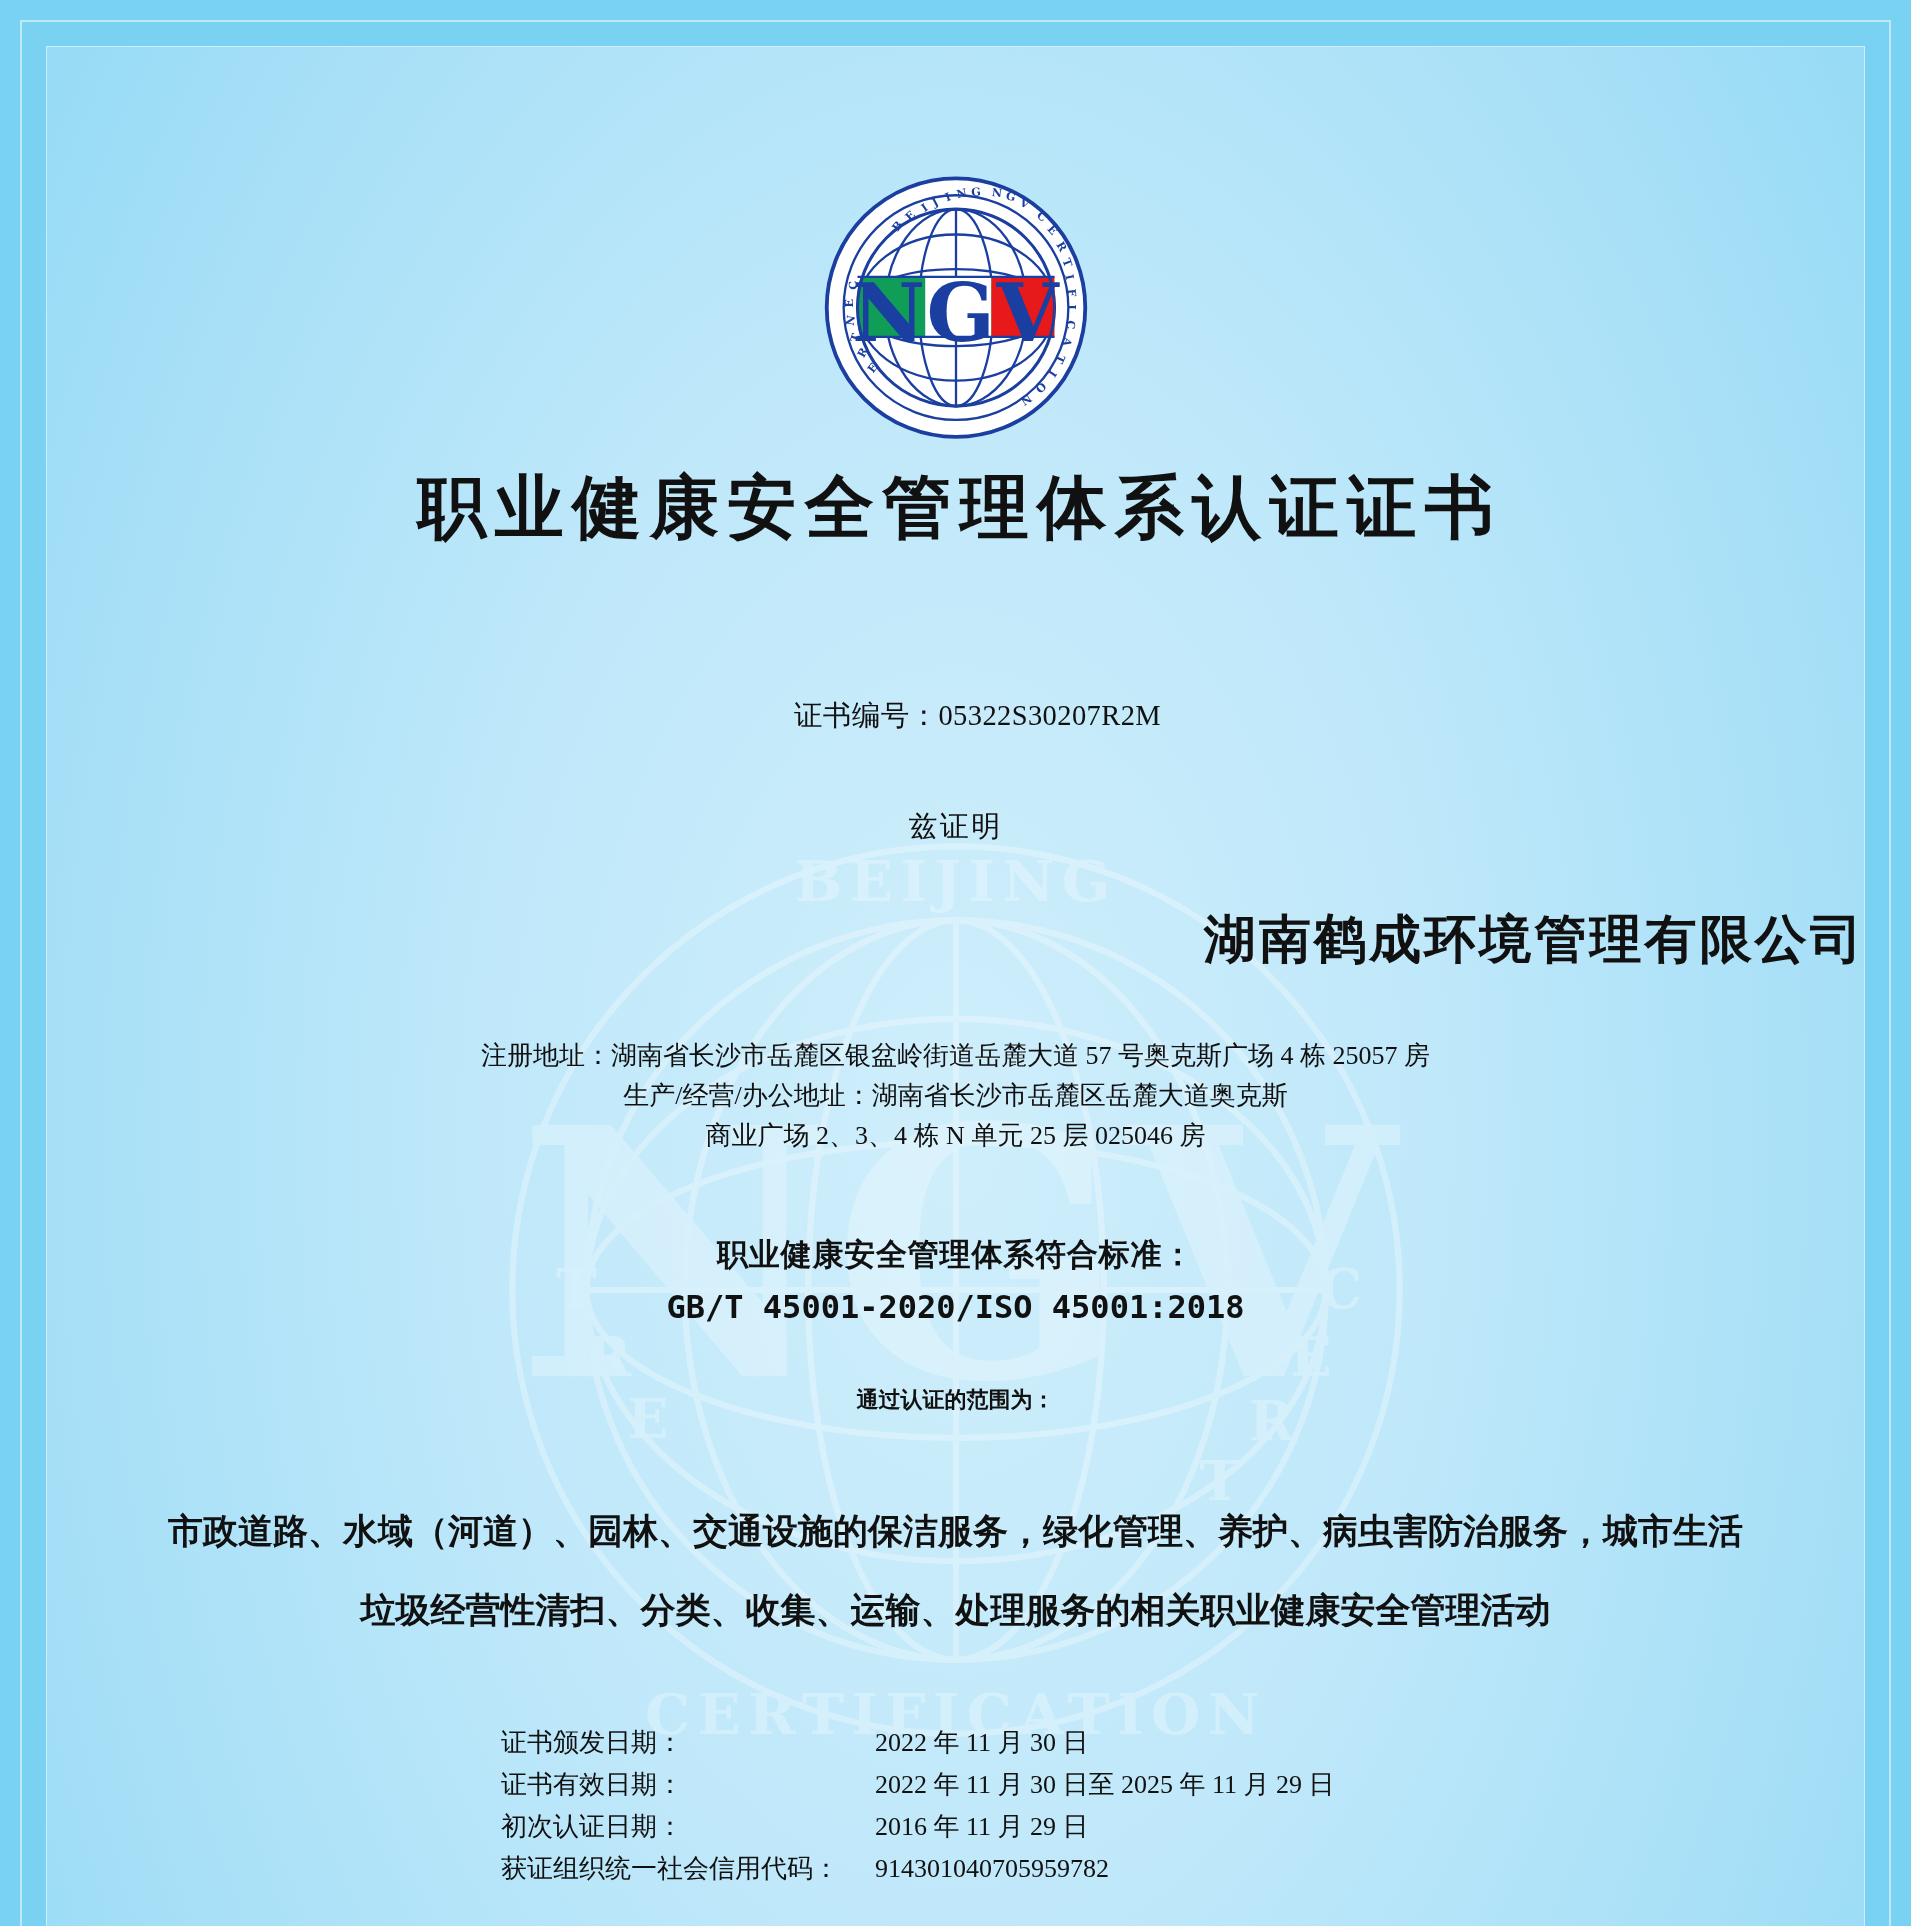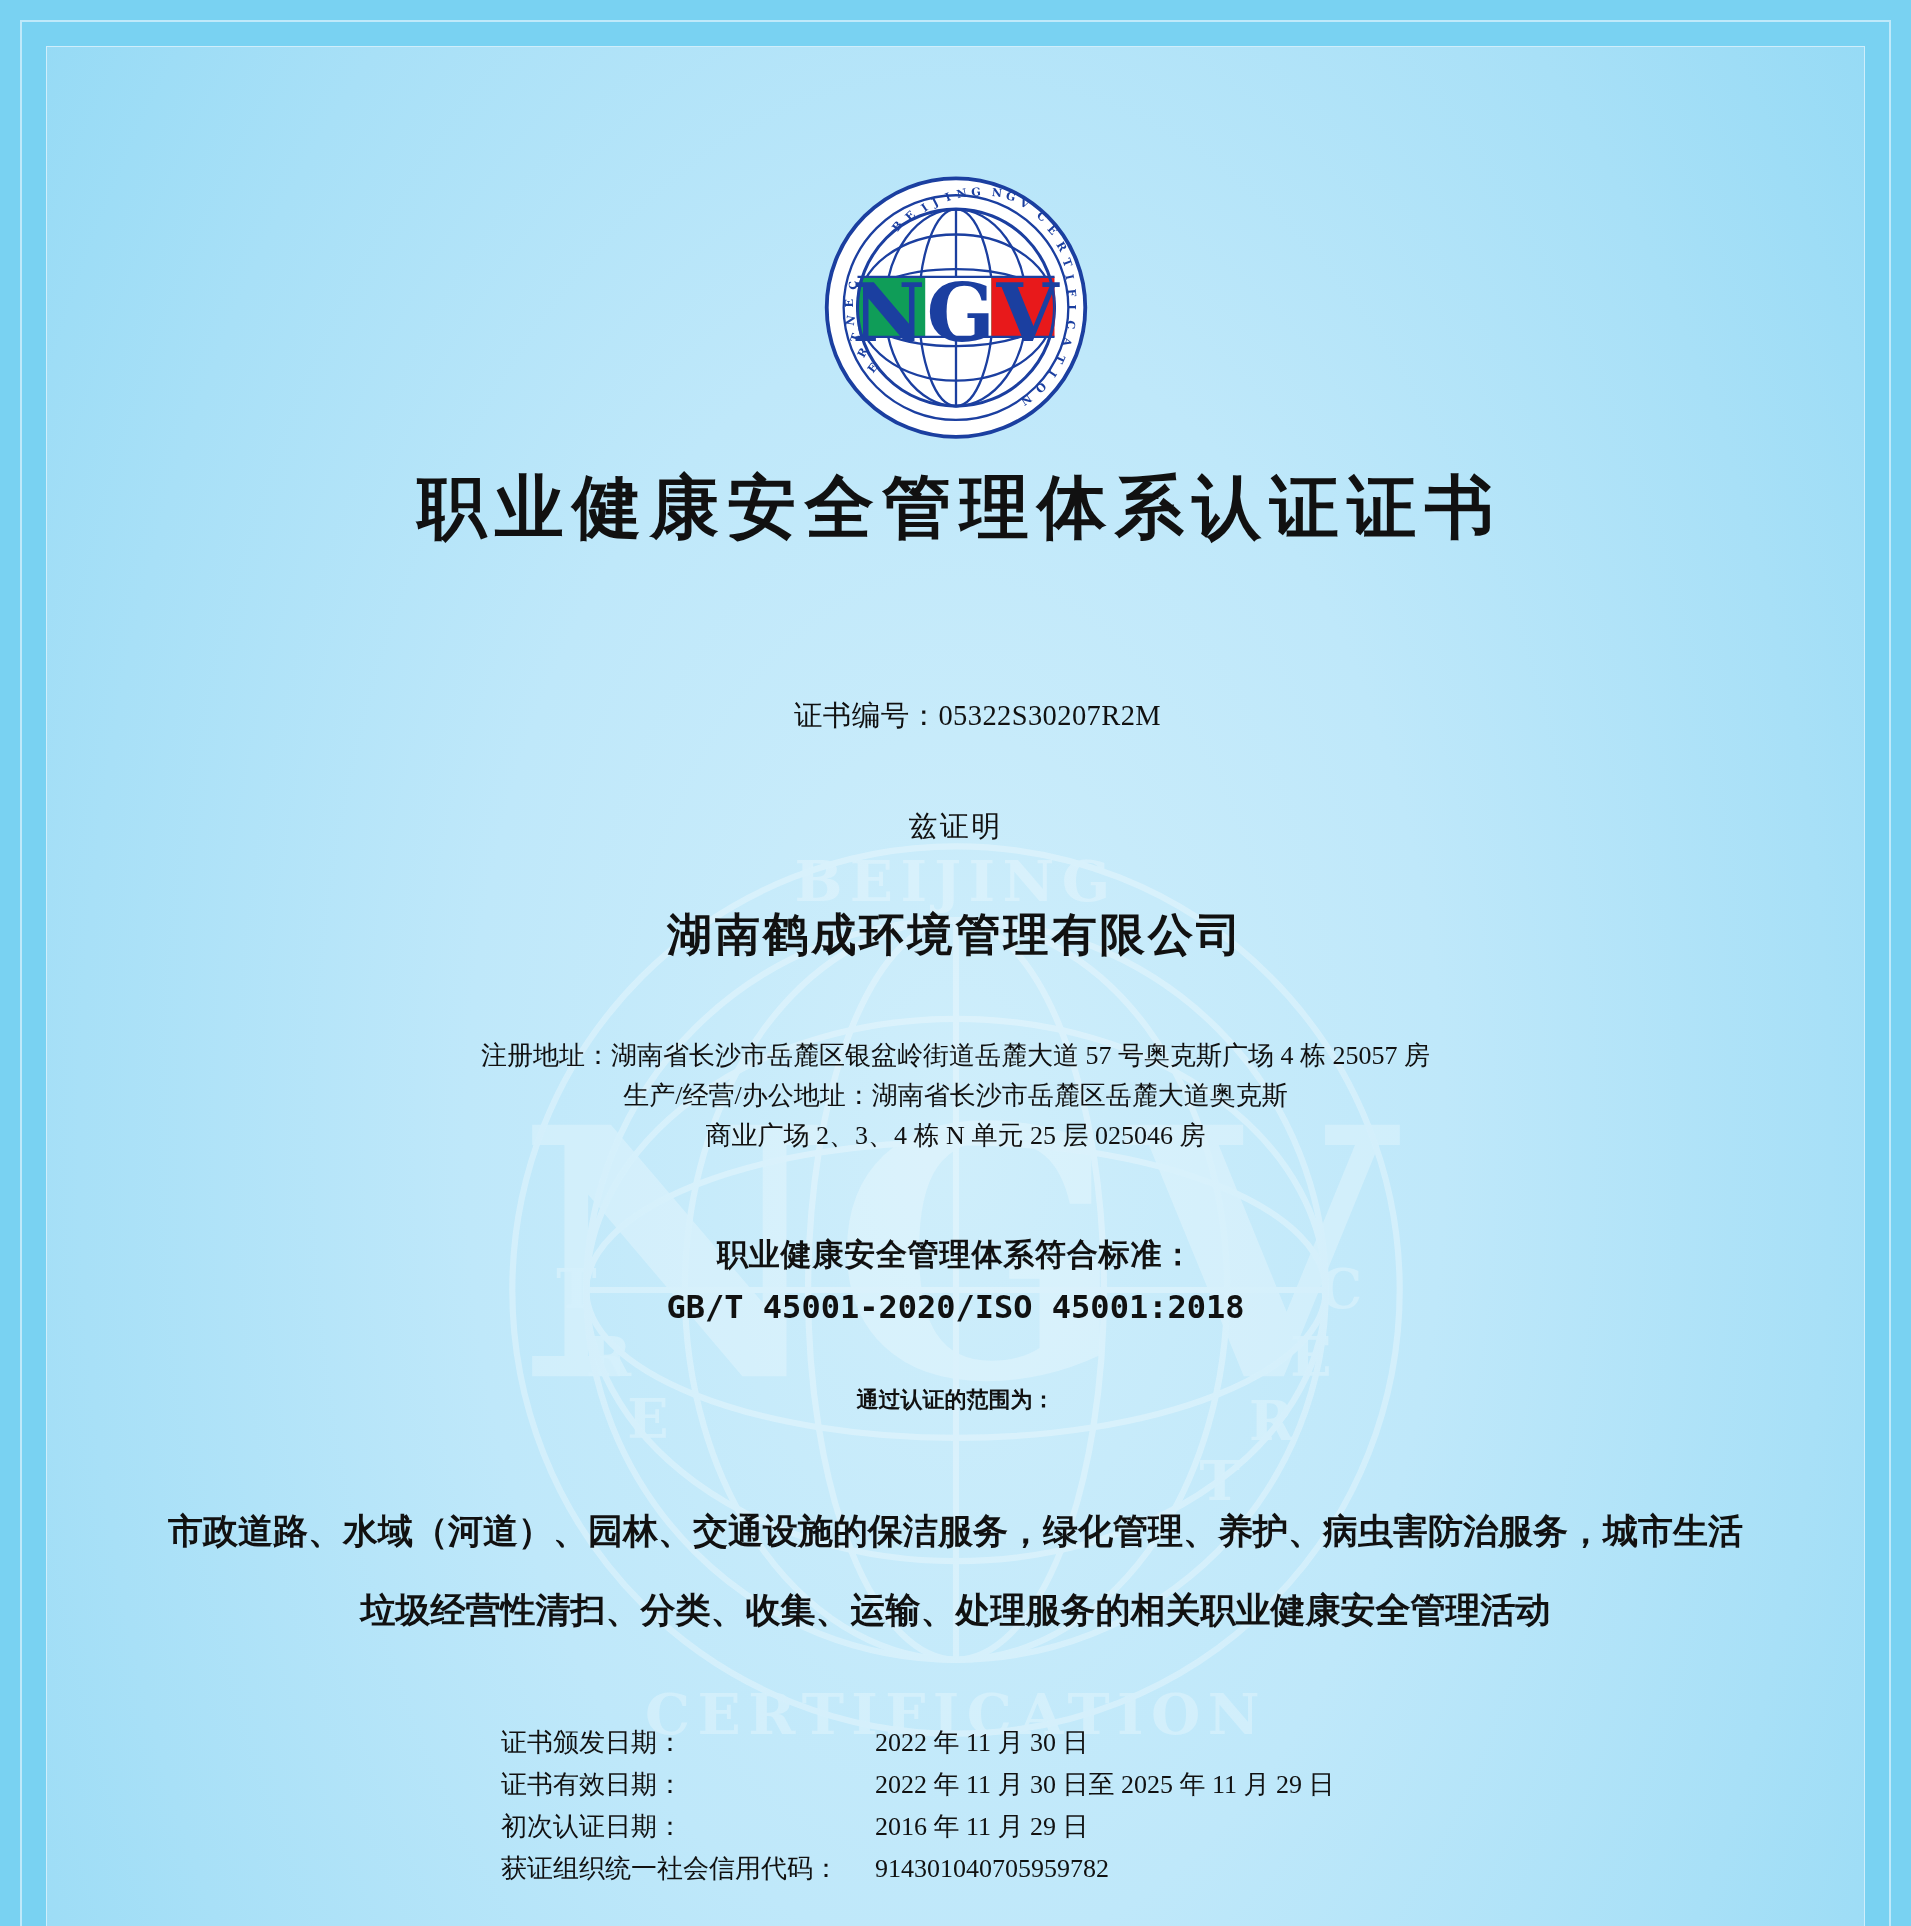--- a/index.html
+++ b/index.html
@@ -97,24 +97,24 @@
     top: 761px;
     text-align: center;
     font-size: 29px;
     color: #111;
     letter-spacing: 2.3px;
   }
   .company {
     position: absolute;
     left: 0; right: 0;
     top: 859px;
-    text-align: center;
+    text-align: right;
     font-family: Liberation Mono, monospace;
     font-weight: bold;
-    font-size: 45px;
+    font-size: 52px;
     letter-spacing: 3.1px;
     color: #111;
   }
   .addr-block {
     position: absolute;
     left: 108px;
     right: 108px;
     top: 990px;
     text-align: center;
     font-size: 26px;

